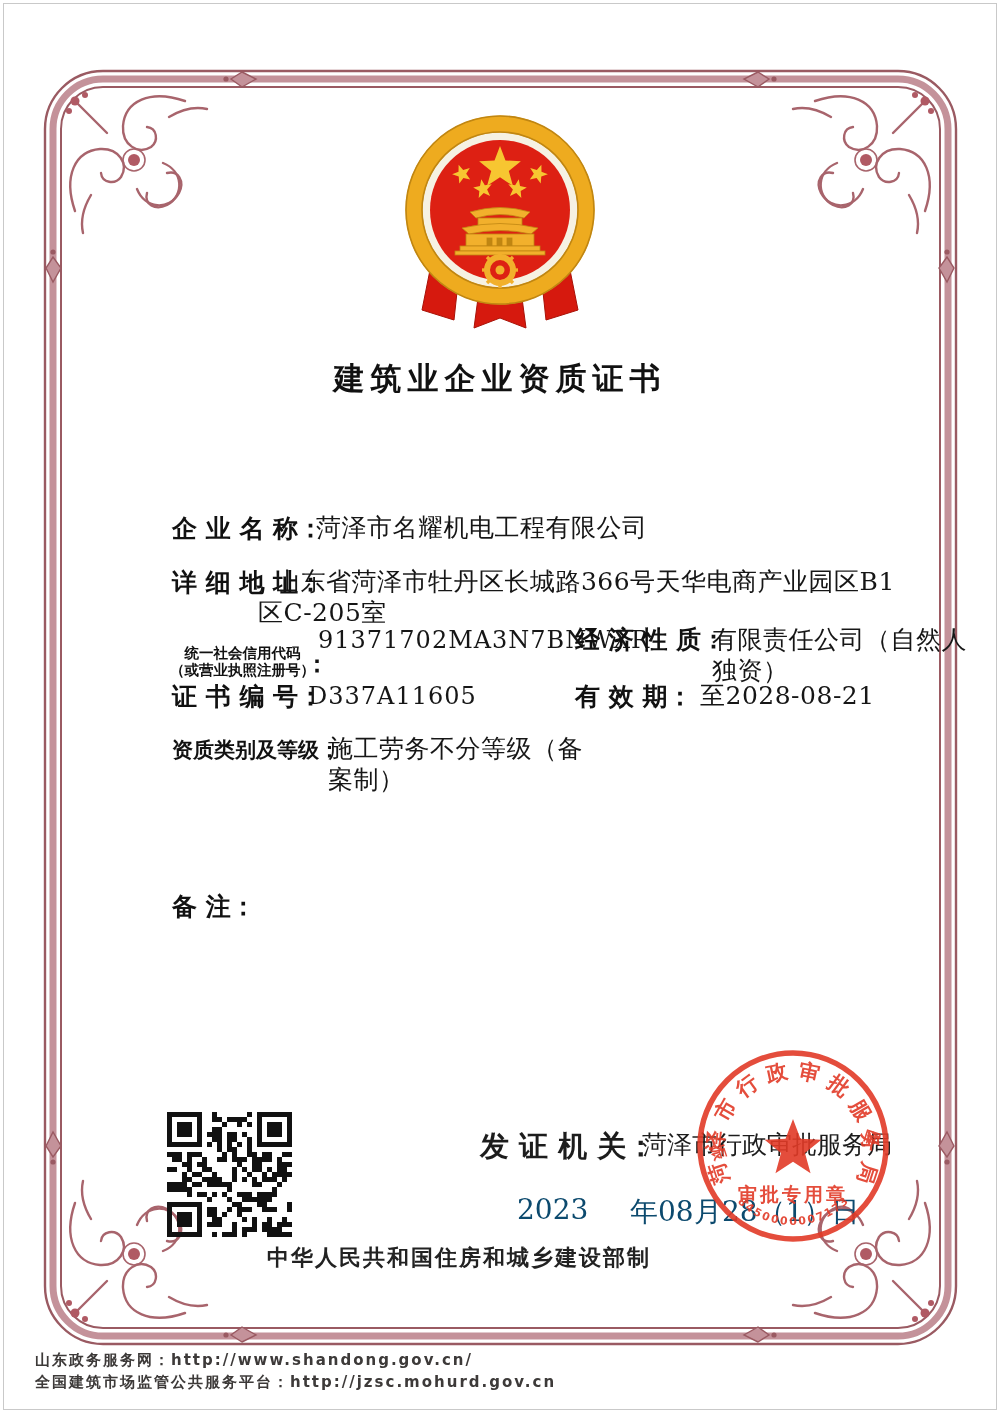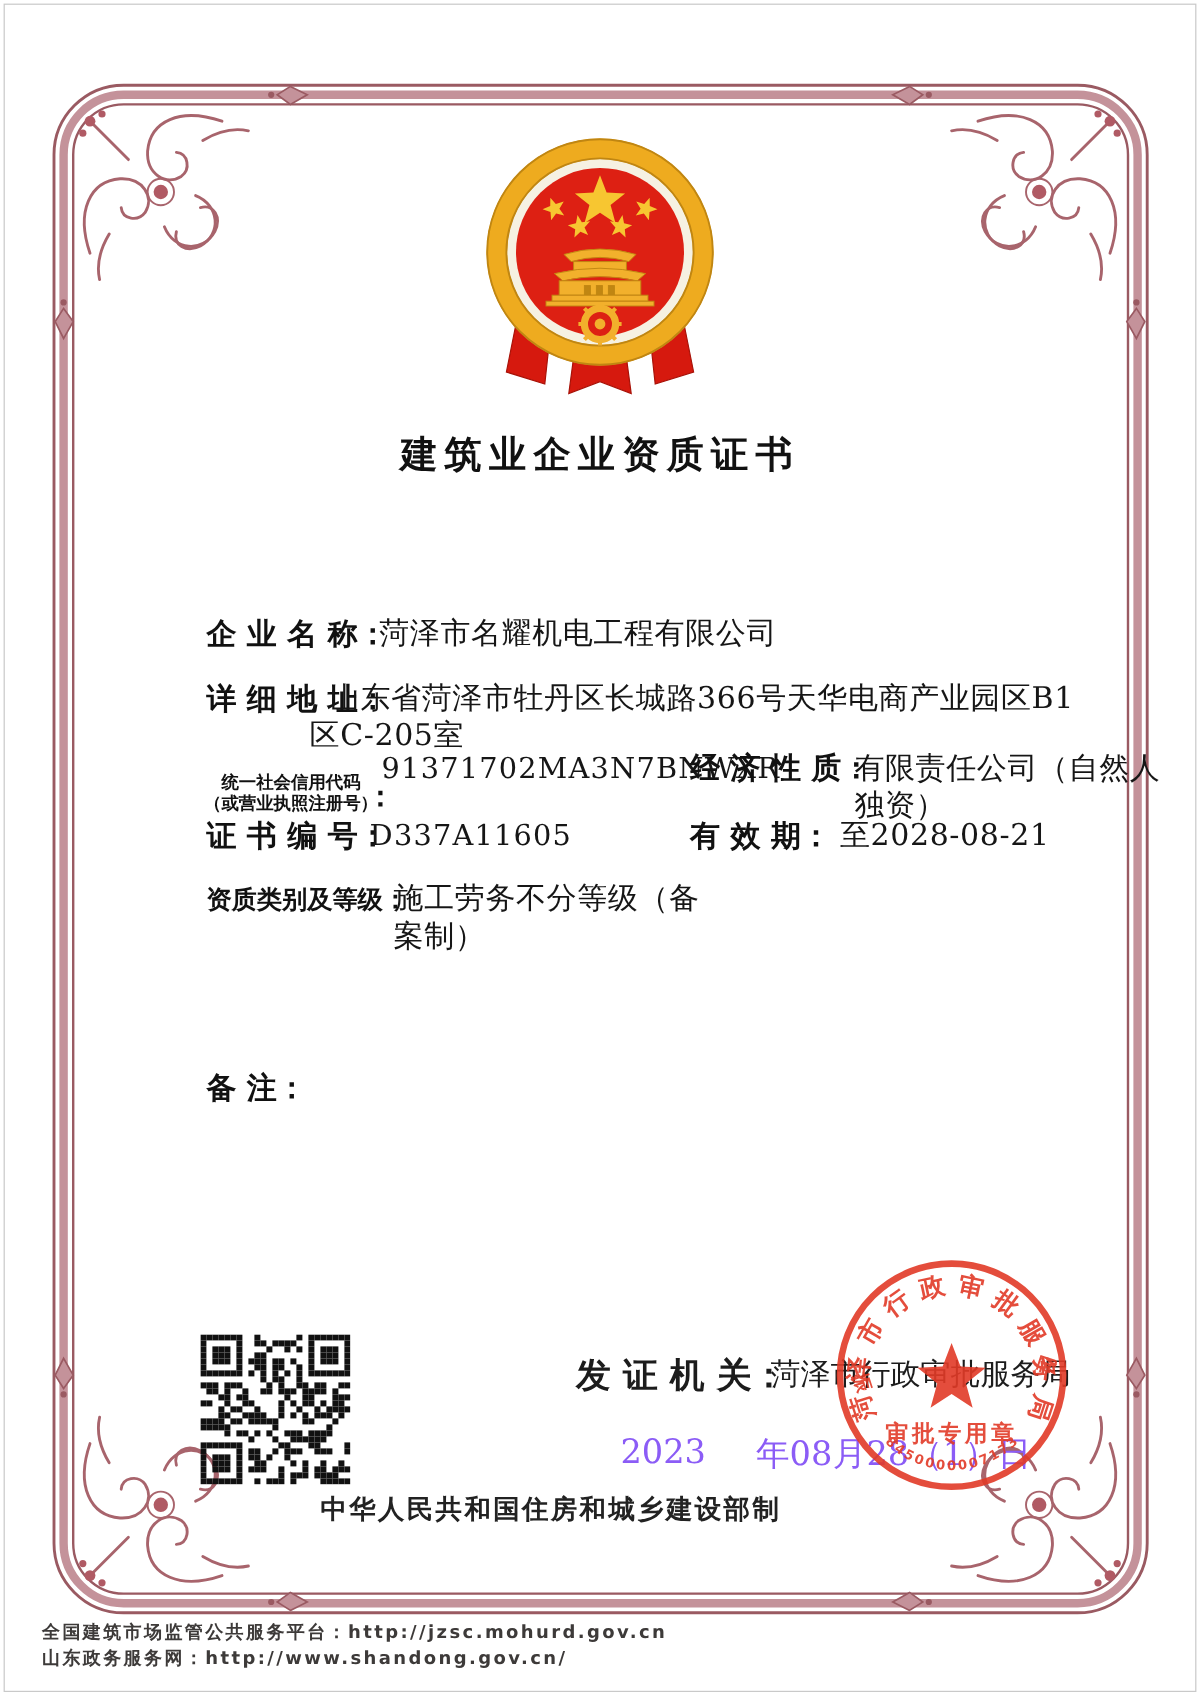--- a/index.html
+++ b/index.html
@@ -22,21 +22,21 @@
   .small-lbl .colon{position:absolute;right:-14px;top:6px;font-size:24px;}
   .code-val{font-size:24px;letter-spacing:1px;}
   .q-lbl{font-size:21px;letter-spacing:0;}
 
   .qr{position:absolute;left:167px;top:1112px;width:125px;height:125px;}
 
   .issuer-lbl{position:absolute;left:480px;top:1127px;font-weight:bold;font-size:29px;white-space:nowrap;}
   .issuer-val{position:absolute;left:642px;top:1128px;font-family:"DejaVu Serif","Liberation Serif",serif;
               font-size:25px;white-space:nowrap;}
   .date-row{position:absolute;top:1193px;left:0;width:1000px;height:40px;
-            font-family:"DejaVu Serif","Liberation Serif",serif;font-size:28px;color:#8b5cf6;}
+            font-family:"DejaVu Serif","Liberation Serif",serif;font-size:28px;color:#0c4a6e;}
   .date-row span{position:absolute;white-space:nowrap;}
   .d-year{left:517px;} .d-month{left:630px;} .d-day{left:694px;}
   .made-by{position:absolute;left:0;top:1243px;width:828px;text-align:center;
            font-weight:bold;font-size:22px;letter-spacing:2px;color:#222;
            padding-left:90px;box-sizing:border-box;}
   .seal{position:absolute;left:693px;top:1046px;width:200px;height:200px;opacity:0.9;}
   .seal text{font-family:"DejaVu Sans","Liberation Sans",sans-serif;}
 
   .footer{position:absolute;left:35px;top:1350px;font-weight:bold;font-size:15px;
           color:#3d3a39;letter-spacing:2px;line-height:1.45;white-space:nowrap;}
@@ -496,17 +496,17 @@
         <text x="71.68893198592127" y="173.75285369327895" transform="rotate(381,71.68893198592127,173.75285369327895)" text-anchor="middle" font-size="11" font-weight="bold" fill="#e23a27">0</text>
         <text x="62.911746539914624" y="169.75285983585522" transform="rotate(388,62.911746539914624,169.75285983585522)" text-anchor="middle" font-size="11" font-weight="bold" fill="#e23a27">5</text>
         <text x="54.68746152826738" y="164.71301149883038" transform="rotate(395,54.68746152826738,164.71301149883038)" text-anchor="middle" font-size="11" font-weight="bold" fill="#e23a27">4</text>
         <text x="47.1386820976502" y="158.70844121271415" transform="rotate(402,47.1386820976502,158.70844121271415)" text-anchor="middle" font-size="11" font-weight="bold" fill="#e23a27">8</text>
       </g>
     <text x="18" y="100" font-size="16" font-weight="bold" fill="#e23a27" transform="rotate(72,18,100)">振</text>
     <text x="182" y="100" font-size="16" font-weight="bold" fill="#e23a27" transform="rotate(-72,182,100)">司</text>
   </svg>
 
   <div class="footer">
+    <div>山东政务服务网：http://www.shandong.gov.cn/</div>
     <div>全国建筑市场监管公共服务平台：http://jzsc.mohurd.gov.cn</div>
-    <div>山东政务服务网：http://www.shandong.gov.cn/</div>
   </div>
 
 </div>
 
 </body></html>

